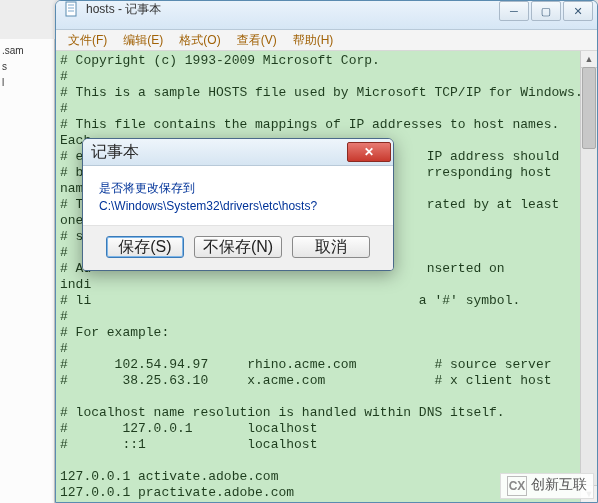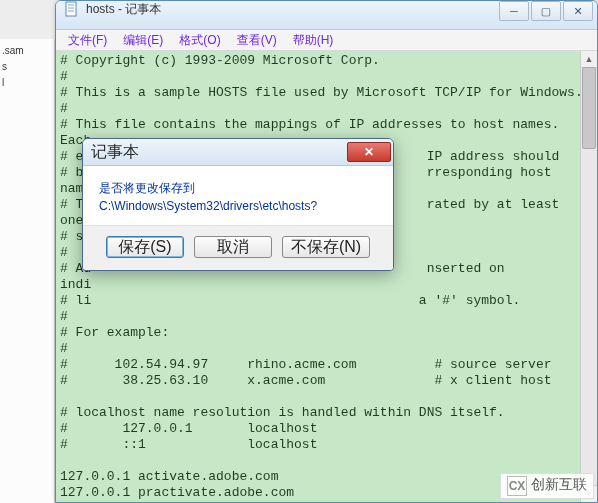--- a/index.html
+++ b/index.html
@@ -76,21 +76,21 @@
   .win-btn.close { background: linear-gradient(#f5f9fc, #dde8f2); }
 
   
   .menubar {
     height: 20px;
     background: #f4f4f4;
     border-bottom: 1px solid #d8d8d8;
     display: flex; align-items: center;
     padding: 0 4px;
     font-size: 12px;
-    color: #6d28d9;
+    color: #a16207;
   }
   .menubar .menu-item {
     padding: 2px 8px;
     cursor: default;
   }
 
   
   .editor-wrap {
     flex: 1;
     position: relative;
@@ -293,21 +293,21 @@
     <span class="dlg-close">
       <span>✕</span>
     </span>
   </div>
   <div class="dlg-body">
     <div class="line1">是否将更改保存到</div>
     <div class="line2">C:\Windows\System32\drivers\etc\hosts?</div>
   </div>
   <div class="dlg-buttons">
     <button class="default">保存(S)</button>
+    <button>不保存(N)</button>
     <button>取消</button>
-    <button>不保存(N)</button>
   </div>
 </div>
 
 <div class="watermark">
   <span class="logo">CX</span>
   <span>创新互联</span>
 </div>
 
 </body></html>

